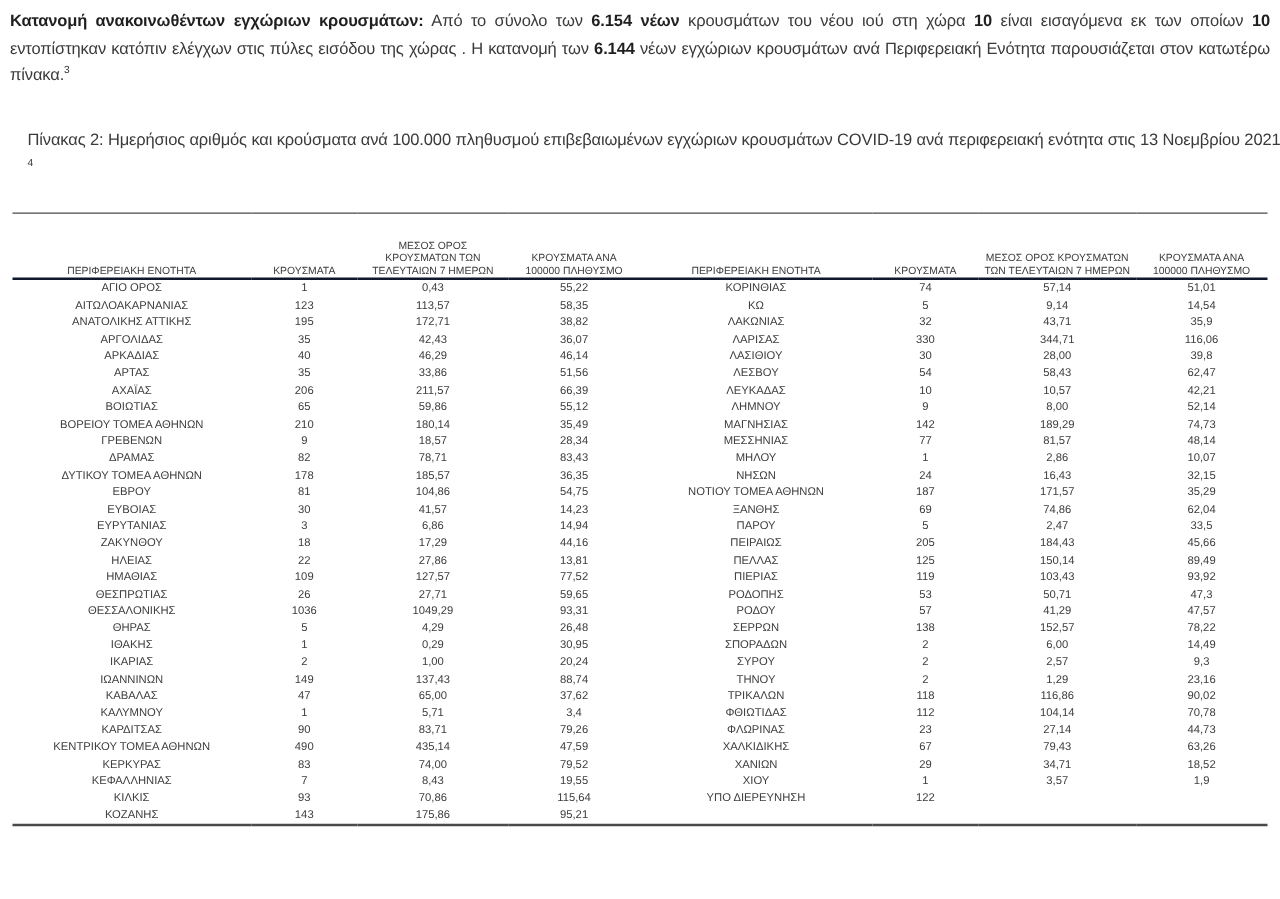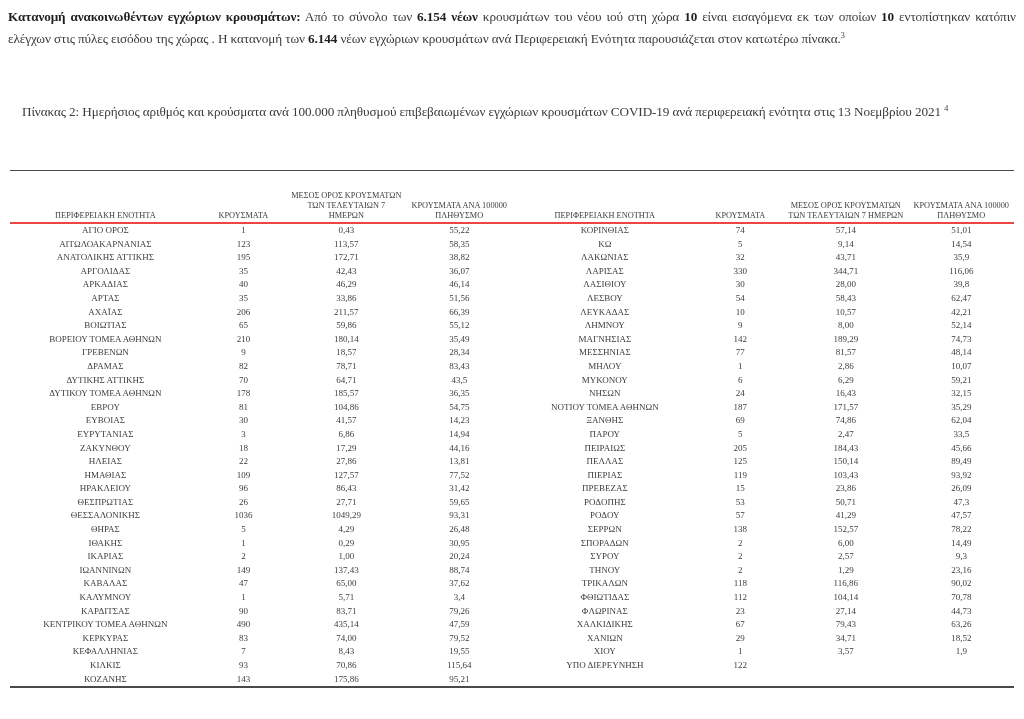--- a/index.html
+++ b/index.html
@@ -1,18 +1,18 @@
 <!DOCTYPE html>
 <html><head>
 <meta charset="utf-8">
 <style>
   html, body { margin:0; padding:0; background:#ffffff; }
   .page {
     position:relative; width:1024px; height:719px; background:#ffffff;
-    font-family:Liberation Serif, serif; color:#3d3d3d; overflow:hidden;
+    font-family:Liberation Sans, sans-serif; color:#3d3d3d; overflow:hidden;
   }
   .intro {
     position:absolute; left:8px; top:6px; width:1008px;
     font-size:13.2px; line-height:21.5px; color:#3a3a3a; text-align:justify;
     letter-spacing:-0.1px; margin:0;
   }
   .intro .b { font-weight:bold; color:#1f1f1f; }
   .caption {
     position:absolute; left:22px; top:101px; width:1008px;
     font-size:13.2px; line-height:21.5px; color:#3a3a3a; margin:0;
@@ -20,21 +20,21 @@
   }
   sup { font-size:62%; line-height:0; }
   table.region-table {
     position:absolute; left:10px; top:170px; width:1004px;
     border-collapse:collapse; table-layout:fixed;
     border-top:1.5px solid #4a4a4a; border-bottom:2px solid #4a4a4a;
   }
   table.region-table th {
     vertical-align:bottom; font-weight:normal; font-size:8.3px; line-height:10px;
     padding:2px 4px 1px 4px; height:48px; text-align:center; color:#3d3d3d;
-    border-bottom:2px solid #ef4444;
+    border-bottom:2px solid #0f172a;
   }
   table.region-table td {
     font-size:9px; line-height:13.6px; height:13.6px; padding:0 2px;
     text-align:center; white-space:nowrap; overflow:hidden; color:#3d3d3d;
   }
   col.c-name  { width:19%;   }
   col.c-cases { width:8.5%;  }
   col.c-avg   { width:12%;   }
   col.c-per   { width:10.5%; }
   col.c-name2 { width:18.5%; }
@@ -177,30 +177,20 @@
           <td>ΔΡΑΜΑΣ</td>
           <td>82</td>
           <td>78,71</td>
           <td>83,43</td>
           <td>ΜΗΛΟΥ</td>
           <td>1</td>
           <td>2,86</td>
           <td>10,07</td>
         </tr>
         <tr>
-          <td>ΔΥΤΙΚΗΣ ΑΤΤΙΚΗΣ</td>
-          <td>70</td>
-          <td>64,71</td>
-          <td>43,5</td>
-          <td>ΜΥΚΟΝΟΥ</td>
-          <td>6</td>
-          <td>6,29</td>
-          <td>59,21</td>
-        </tr>
-        <tr>
           <td>ΔΥΤΙΚΟΥ ΤΟΜΕΑ ΑΘΗΝΩΝ</td>
           <td>178</td>
           <td>185,57</td>
           <td>36,35</td>
           <td>ΝΗΣΩΝ</td>
           <td>24</td>
           <td>16,43</td>
           <td>32,15</td>
         </tr>
         <tr>
@@ -257,30 +247,20 @@
           <td>ΗΜΑΘΙΑΣ</td>
           <td>109</td>
           <td>127,57</td>
           <td>77,52</td>
           <td>ΠΙΕΡΙΑΣ</td>
           <td>119</td>
           <td>103,43</td>
           <td>93,92</td>
         </tr>
         <tr>
-          <td>ΗΡΑΚΛΕΙΟΥ</td>
-          <td>96</td>
-          <td>86,43</td>
-          <td>31,42</td>
-          <td>ΠΡΕΒΕΖΑΣ</td>
-          <td>15</td>
-          <td>23,86</td>
-          <td>26,09</td>
-        </tr>
-        <tr>
           <td>ΘΕΣΠΡΩΤΙΑΣ</td>
           <td>26</td>
           <td>27,71</td>
           <td>59,65</td>
           <td>ΡΟΔΟΠΗΣ</td>
           <td>53</td>
           <td>50,71</td>
           <td>47,3</td>
         </tr>
         <tr>

